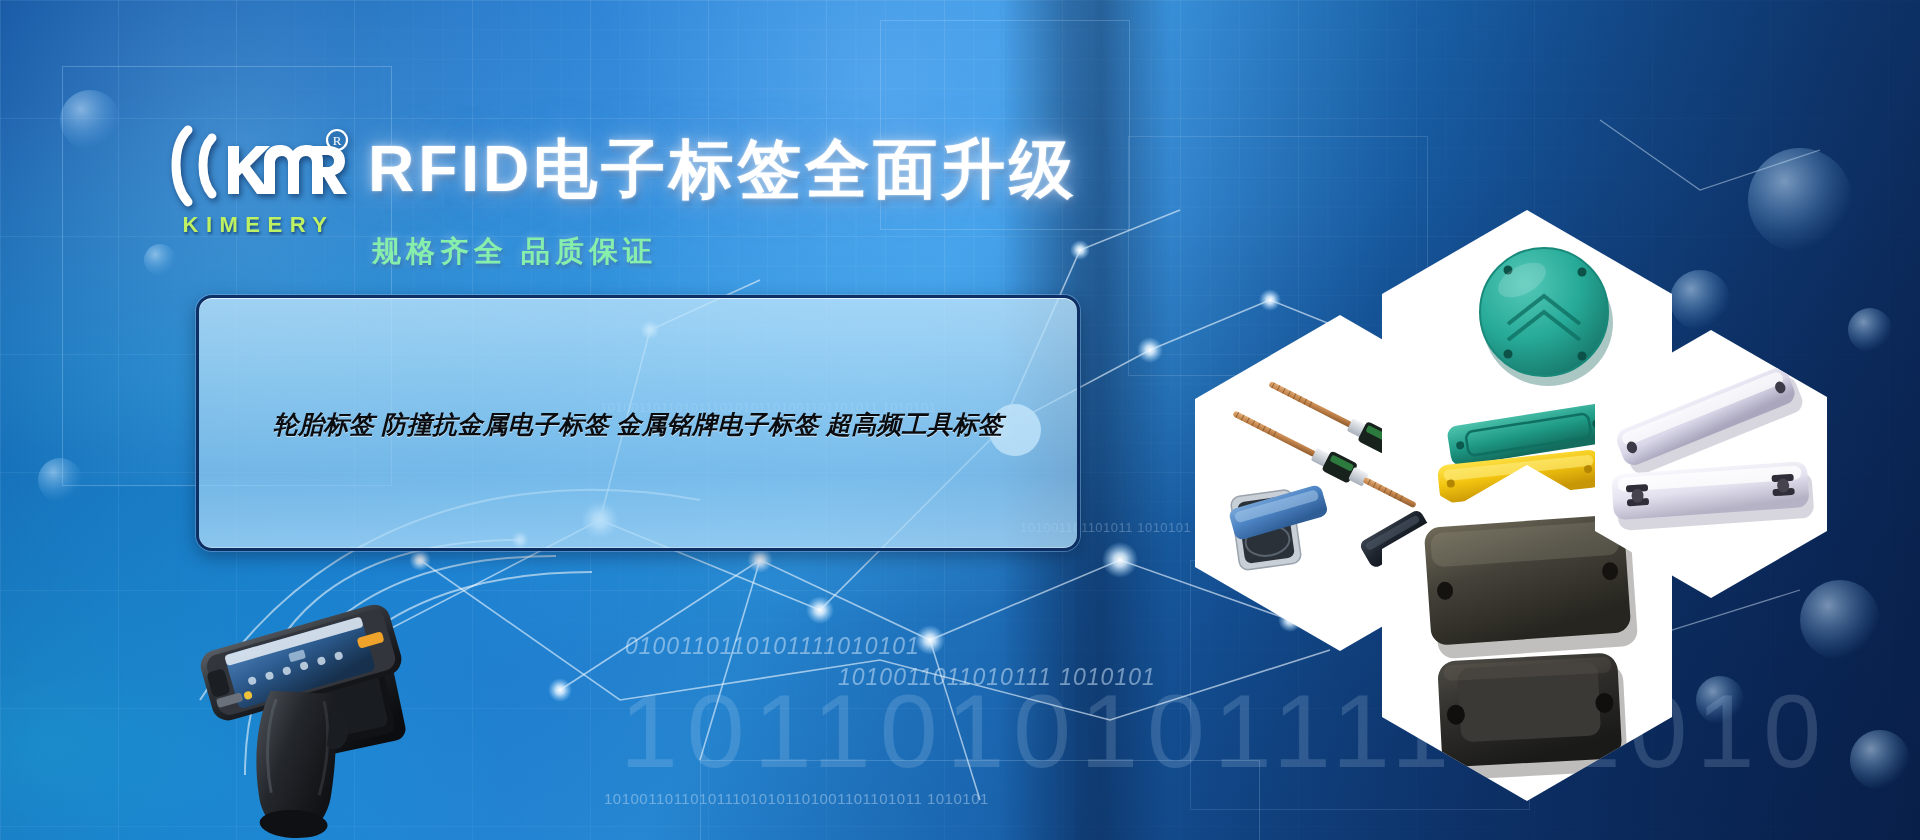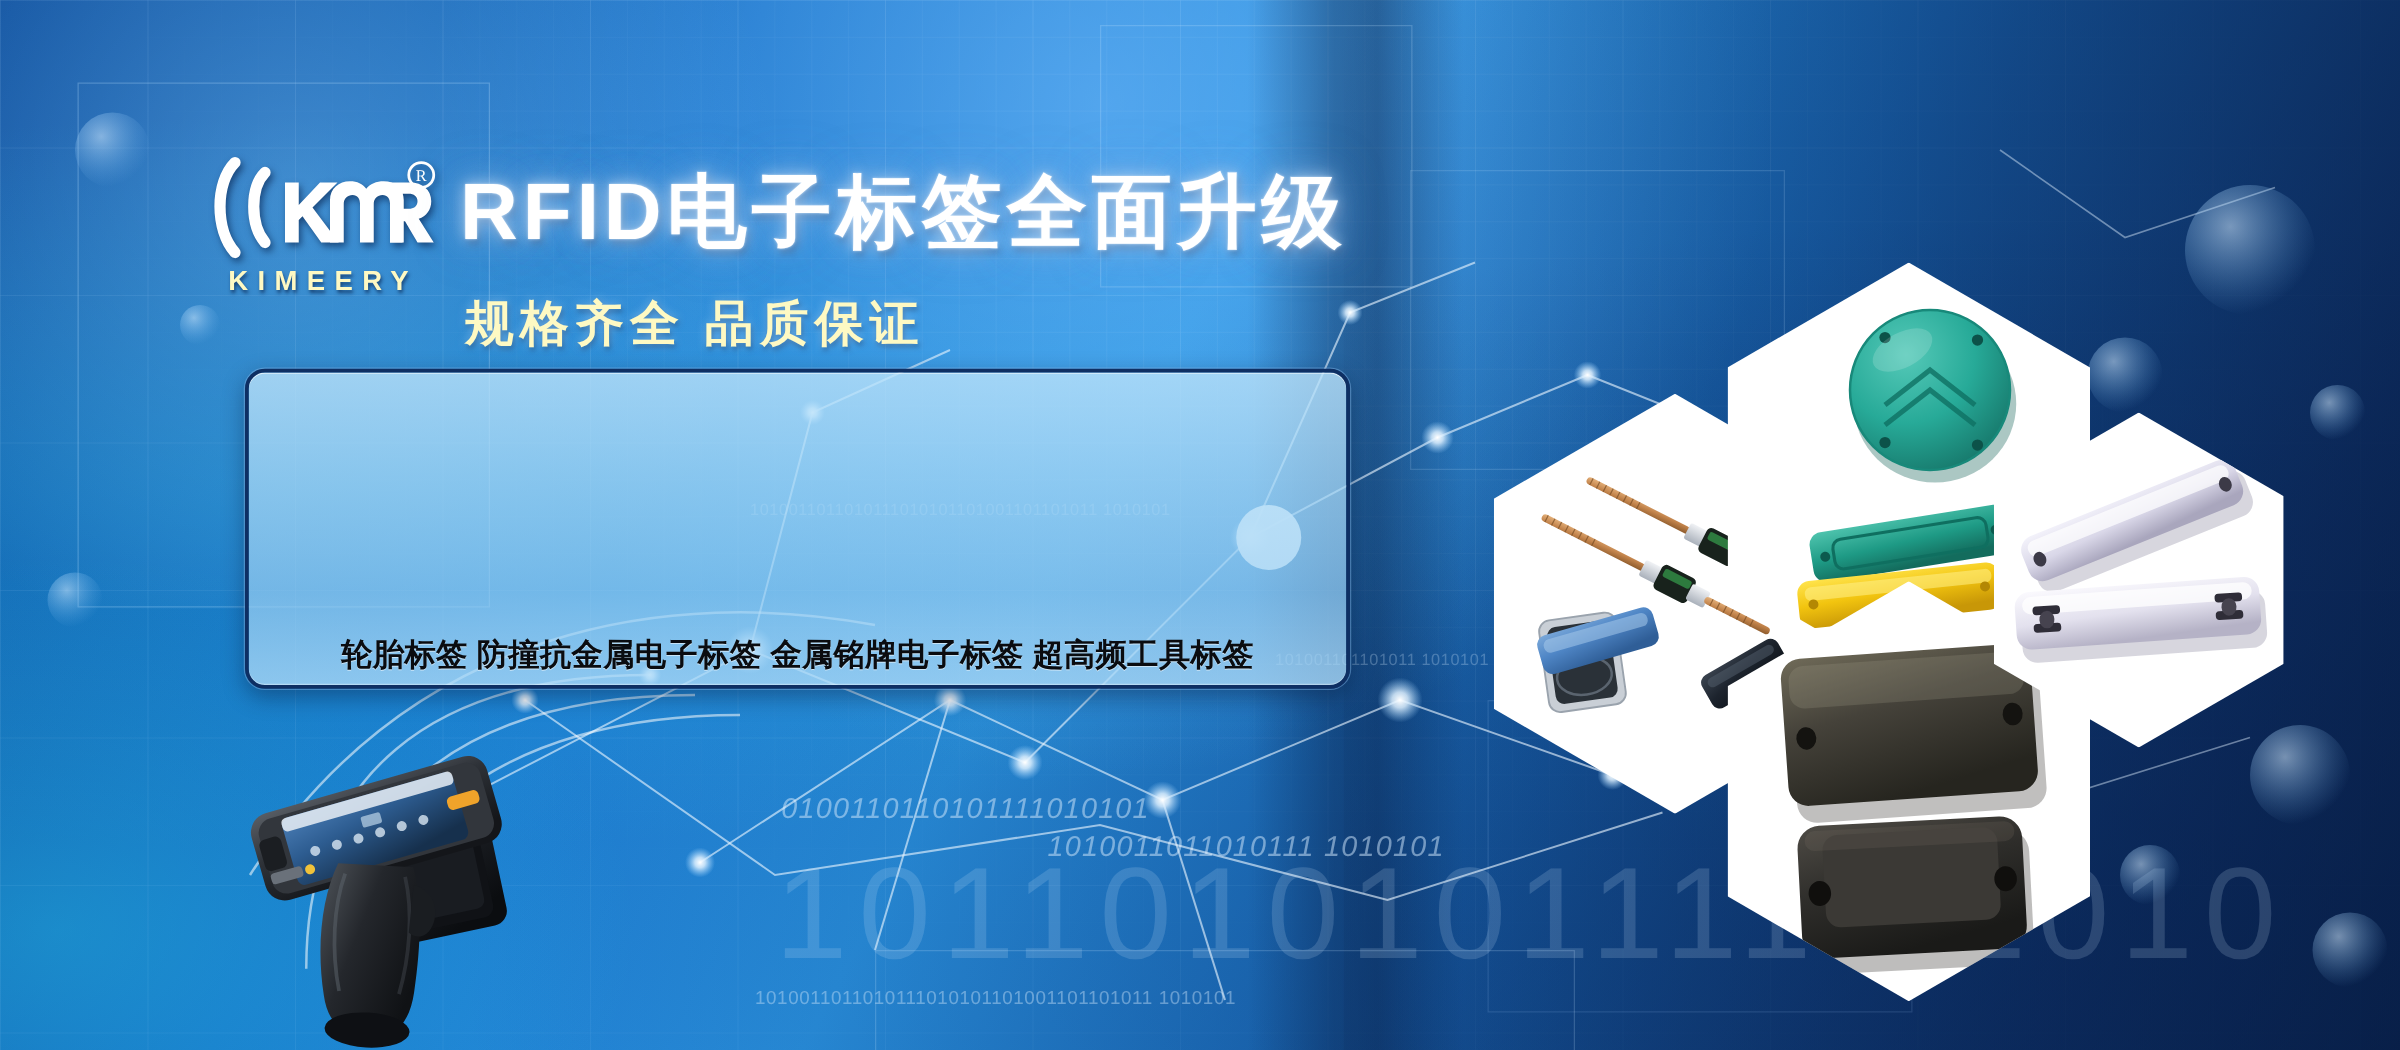--- a/index.html
+++ b/index.html
@@ -67,59 +67,59 @@
   .bin-xs{font-size:13px;opacity:.30;}
 
   
   .net{position:absolute;inset:0;pointer-events:none;}
 
   
   .logo{position:absolute;left:166px;top:120px;width:185px;height:120px;}
   .logo svg{display:block;filter:drop-shadow(2px 3px 3px rgba(0,20,60,.55));}
   .logo-word{
     position:absolute;left:1px;top:92px;width:183px;text-align:center;
-    color:#fef9c3;font-size:22px;font-weight:700;letter-spacing:7.5px;
+    color:#bef264;font-size:22px;font-weight:700;letter-spacing:7.5px;
     text-shadow:1px 2px 3px rgba(0,20,60,.6);
   }
 
   
   .headline{
     position:absolute;left:368px;top:126px;
     font-size:64px;font-weight:700;color:#ffffff;letter-spacing:4px;white-space:nowrap;
     text-shadow:
       0 0 2px rgba(205,228,250,.95),
       0 0 10px rgba(178,209,240,.85),
       0 0 22px rgba(150,190,232,.75),
       0 0 38px rgba(120,170,225,.55),
       2px 4px 6px rgba(10,40,90,.45);
     text-align: right;
   }
   .subline{
     position:absolute;left:372px;top:232px;
-    font-size:39px;font-weight:700;color:#fef9c3;letter-spacing:5px;white-space:nowrap;
+    font-size:29px;font-weight:700;color:#86efac;letter-spacing:5px;white-space:nowrap;
     text-shadow:0 0 8px rgba(150,200,245,.7), 1px 2px 4px rgba(8,35,80,.5);
   }
 
   
   .panel{
     position:absolute;left:196px;top:295px;width:884px;height:256px;
     border-radius:16px;
     border:3px solid #0e2f63;
     background:linear-gradient(180deg,
         rgba(186,226,250,.80) 0%,
         rgba(168,216,246,.74) 35%,
         rgba(150,205,242,.70) 70%,
         rgba(172,218,248,.78) 100%);
     box-shadow:
       inset 0 1px 0 rgba(255,255,255,.65),
       inset 0 -1px 0 rgba(255,255,255,.35),
       0 0 0 1px rgba(130,185,235,.45),
       0 6px 18px rgba(4,22,56,.40);
     padding:14px 18px 10px;
-    display:flex;flex-direction:column;justify-content:flex-end;
+    display:flex;flex-direction:column;justify-content:center;font-style:italic;
   }
   .panel-row{
     text-align:center;color:#0a0c10;
     font-size:25px;font-weight:700;letter-spacing:.3px;line-height:1.1;
     white-space:nowrap;
     text-shadow:0 1px 0 rgba(255,255,255,.55);
   }
 
   
   .hex{

